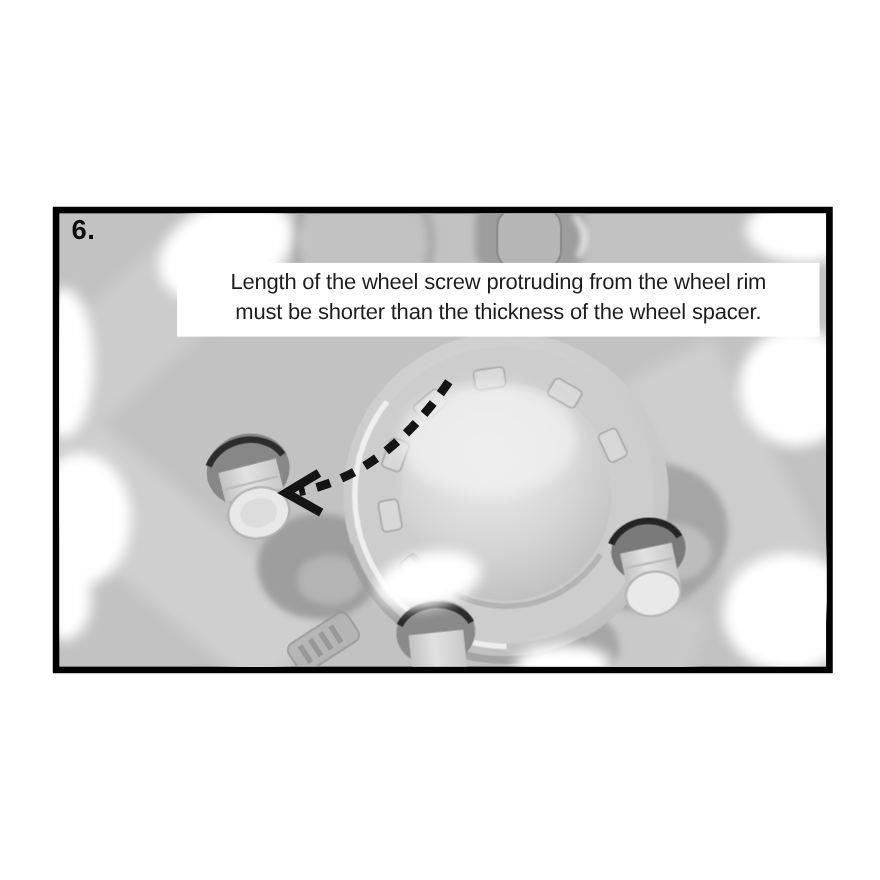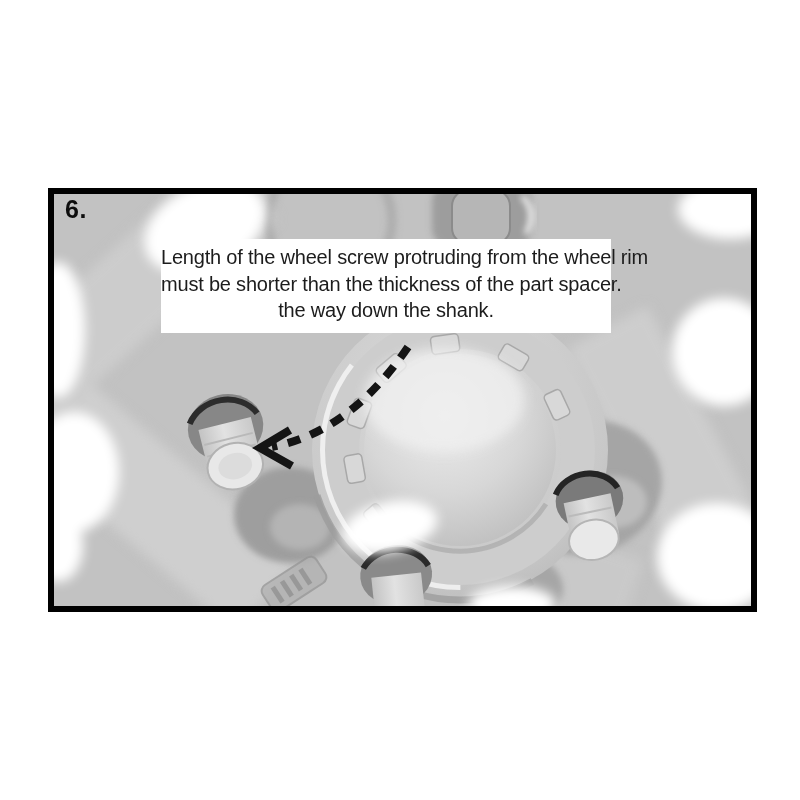--- a/index.html
+++ b/index.html
@@ -42,21 +42,21 @@
     top: 1px;
     font-size: 25px;
     font-weight: bold;
     color: #0d0d0d;
     letter-spacing: 0.5px;
   }
   .caption-box {
     position: absolute;
     left: 107px;
     top: 45px;
-    width: 450px;
+    width: 584px;
     background: #ffffff;
     padding: 5px 0 9px 0;
     text-align: center;
   }
   .caption-line {
     font-size: 20px;
     line-height: 26.5px;
     color: #1c1c1c;
     letter-spacing: -0.2px;
     white-space: nowrap;
@@ -197,18 +197,17 @@
       <g>
         <path d="M 354 153 Q 296 238 218 253" fill="none" stroke="#141414" stroke-width="8" stroke-dasharray="13 11"></path>
         <polyline points="236,236 206,254 238,272" fill="none" stroke="#141414" stroke-width="8"></polyline>
       </g>
     </svg>
 
     <div class="step-label">6.</div>
 
     <div class="caption-box">
       <div class="caption-line">Length of the wheel screw protruding from the wheel rim</div>
-      <div class="caption-line">must be shorter than the thickness of the part spacer.</div>
-      <div class="caption-line">the way down the shank.</div>
+      <div class="caption-line">must be shorter than the thickness of the wheel spacer.</div>
     </div>
 
   </div>
 </div>
 
 </body></html>

